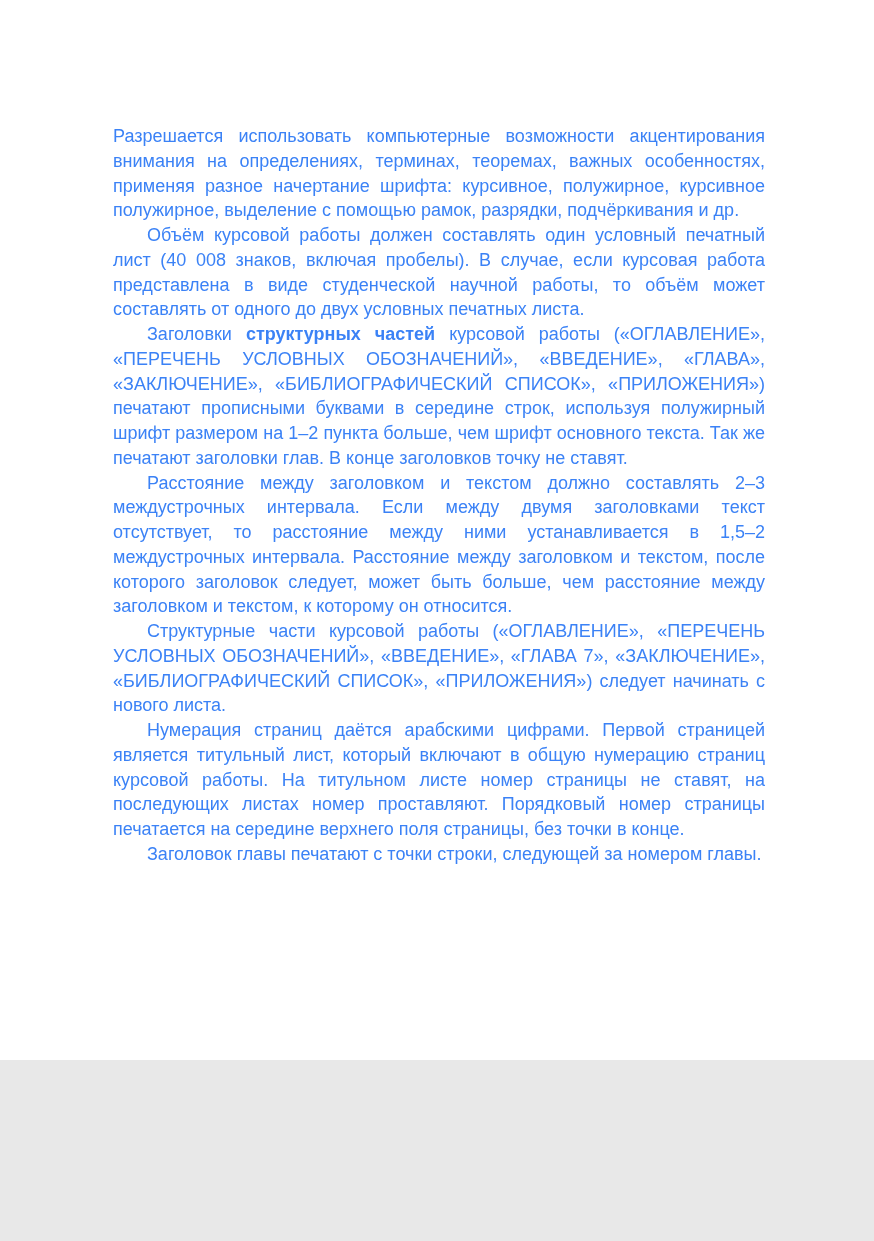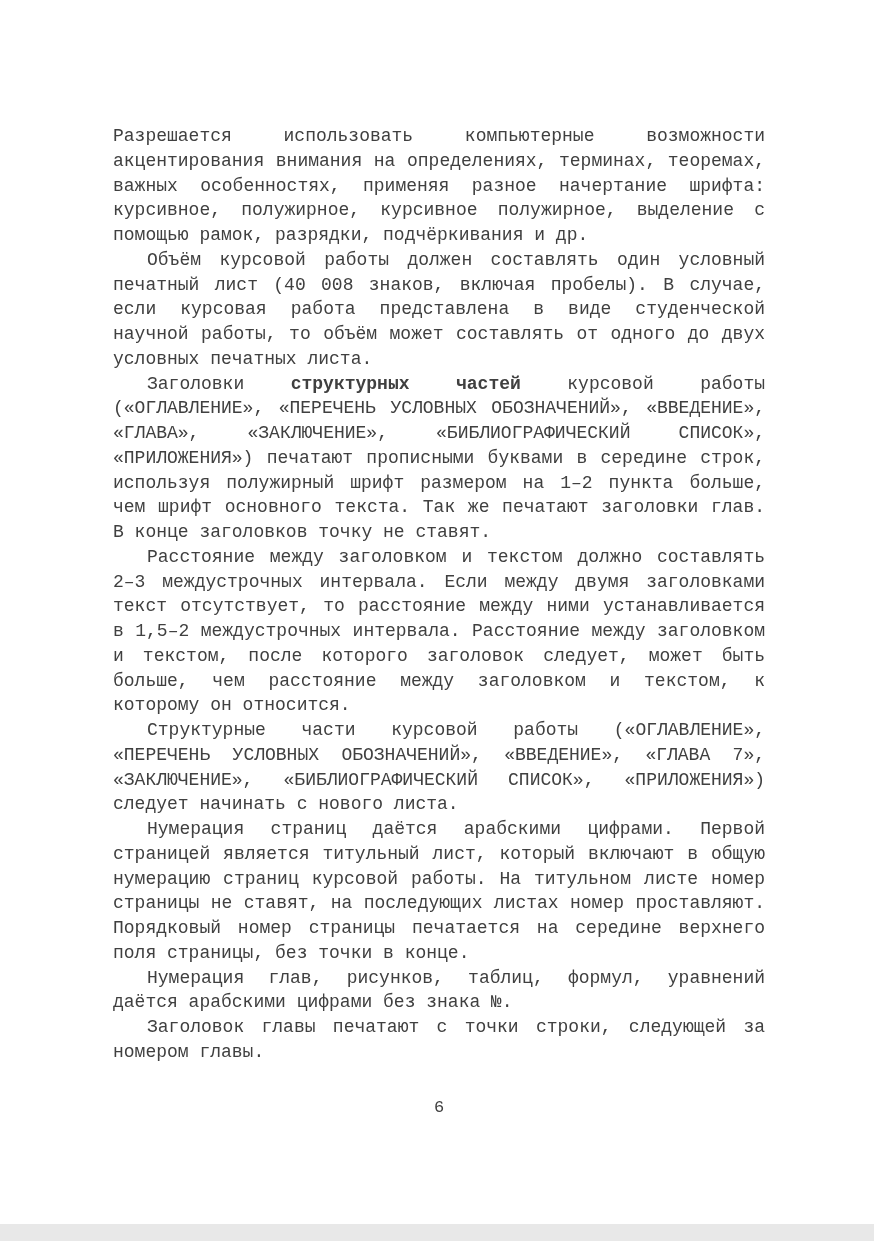--- a/index.html
+++ b/index.html
@@ -3,25 +3,25 @@
 <meta charset="utf-8">
 <style>
   html, body {
     margin: 0;
     padding: 0;
     background: #e8e8e8;
   }
   .page {
     position: relative;
     width: 874px;
-    height: 1224px;
+    height: 1060px;
     margin: 0 auto;
     background: #ffffff;
-    color: #404040;
-    font-family: Liberation Mono, monospace;
+    color: #3b82f6;
+    font-family: Liberation Sans, sans-serif;
     overflow: hidden;
   }
   .text-block {
     position: absolute;
     left: 113px;
     top: 124px;
     width: 652px;
     font-size: 18px;
     line-height: 24.75px;
     text-align: justify;
@@ -49,17 +49,16 @@
 <body>
 
 <div class="page">
   <div class="text-block">
       <p class=""><span>Разрешается использовать компьютерные возможности акцентирования внимания на определениях, терминах, теоремах, важных особенностях, применяя разное начертание шрифта: курсивное, полужирное, курсивное полужирное, выделение с помощью рамок, разрядки, подчёркивания и др.</span></p>
       <p class="indent"><span>Объём курсовой работы должен составлять один условный печатный лист (40 008 знаков, включая пробелы). В случае, если курсовая работа представлена в виде студенческой научной работы, то объём может составлять от одного до двух условных печатных листа.</span></p>
       <p class="indent"><span>Заголовки </span><span class="bold">структурных частей</span><span> курсовой работы («ОГЛАВЛЕНИЕ», «ПЕРЕЧЕНЬ УСЛОВНЫХ ОБОЗНАЧЕНИЙ», «ВВЕДЕНИЕ», «ГЛАВА», «ЗАКЛЮЧЕНИЕ», «БИБЛИОГРАФИЧЕСКИЙ СПИСОК», «ПРИЛОЖЕНИЯ») печатают прописными буквами в середине строк, используя полужирный шрифт размером на 1–2 пункта больше, чем шрифт основного текста. Так же печатают заголовки глав. В конце заголовков точку не ставят.</span></p>
       <p class="indent"><span>Расстояние между заголовком и текстом должно составлять 2–3 междустрочных интервала. Если между двумя заголовками текст отсутствует, то расстояние между ними устанавливается в 1,5–2 междустрочных интервала. Расстояние между заголовком и текстом, после которого заголовок следует, может быть больше, чем расстояние между заголовком и текстом, к которому он относится.</span></p>
       <p class="indent"><span>Структурные части  курсовой работы («ОГЛАВЛЕНИЕ», «ПЕРЕЧЕНЬ УСЛОВНЫХ ОБОЗНАЧЕНИЙ», «ВВЕДЕНИЕ», «ГЛАВА 7», «ЗАКЛЮЧЕНИЕ», «БИБЛИОГРАФИЧЕСКИЙ СПИСОК», «ПРИЛОЖЕНИЯ») следует начинать с нового листа.</span></p>
       <p class="indent"><span>Нумерация страниц даётся арабскими цифрами. Первой страницей является титульный лист, который включают в общую нумерацию страниц курсовой работы. На титульном листе номер страницы не ставят, на последующих листах номер проставляют. Порядковый номер страницы печатается на середине верхнего поля страницы, без точки в конце.</span></p>
-      <p class="indent"><span>Нумерация глав, рисунков, таблиц, формул, уравнений даётся арабскими цифрами без знака №.</span></p>
       <p class="indent"><span>Заголовок главы печатают с точки строки, следующей за номером главы.</span></p>
     </div>
   <div class="page-number">6</div>
 </div>
 
 </body></html>

